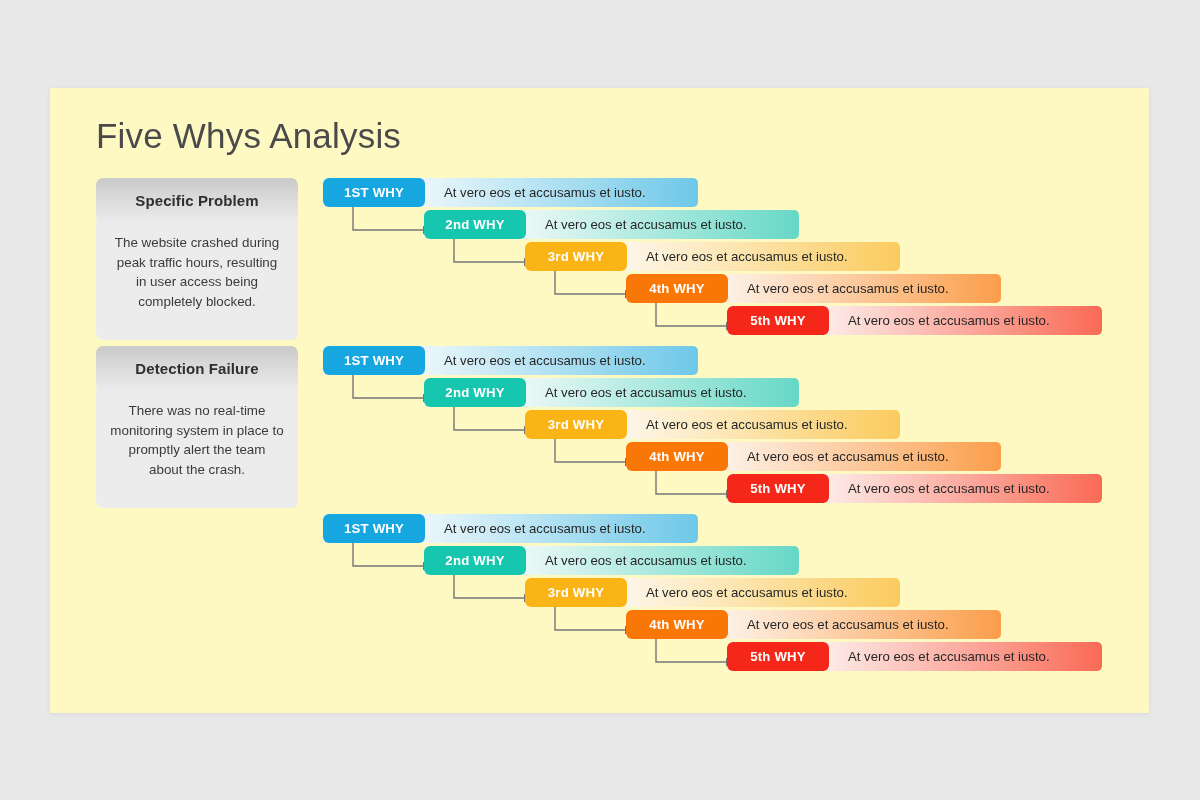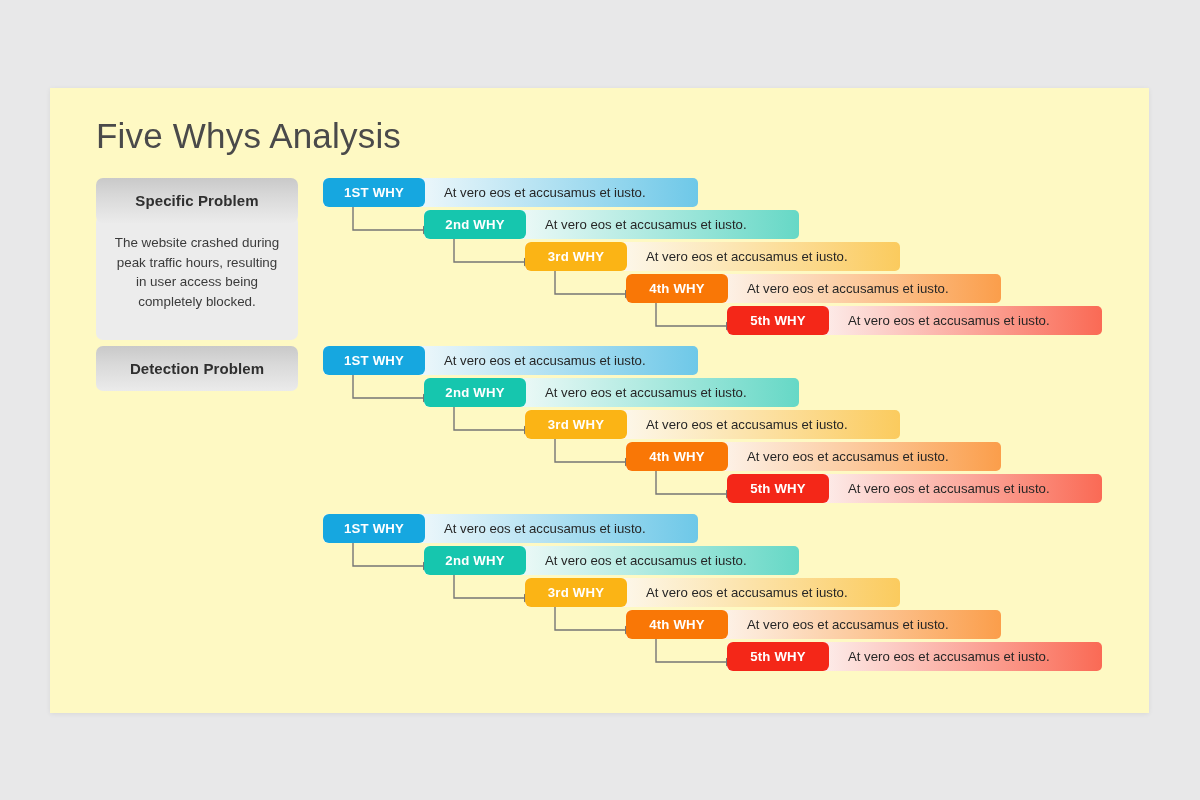--- a/index.html
+++ b/index.html
@@ -149,21 +149,24 @@
       <div class="cat-block" style="top: 0px;">
         <div class="cat-header">
           <div class="cat-header-label">Specific Problem</div>
         </div>
         <div class="cat-body">
           <div class="cat-body-text">The website crashed during peak traffic hours, resulting in user access being completely blocked.</div>
         </div>
       </div>
       <div class="cat-block" style="top: 168px;">
         <div class="cat-header">
-          <div class="cat-header-label">Detection Problem</div>
+          <div class="cat-header-label">Detection Failure</div>
+        </div>
+        <div class="cat-body">
+          <div class="cat-body-text">There was no real-time monitoring system in place to promptly alert the team about the crash.</div>
         </div>
       </div>
       <div class="cat-block" style="top: 336px;">
       </div>
     </div>
 
   <div id="chains">
       <div class="chain" style="top: 90px;">
         <div class="why-row" style="left: 0px; top: 0px; width: 375px;">
           <div class="why-bar" style="width: 375px; background: linear-gradient(90deg, rgb(255, 255, 255) 0%, rgb(253, 253, 253) 16%, rgb(110, 200, 232) 100%);">

